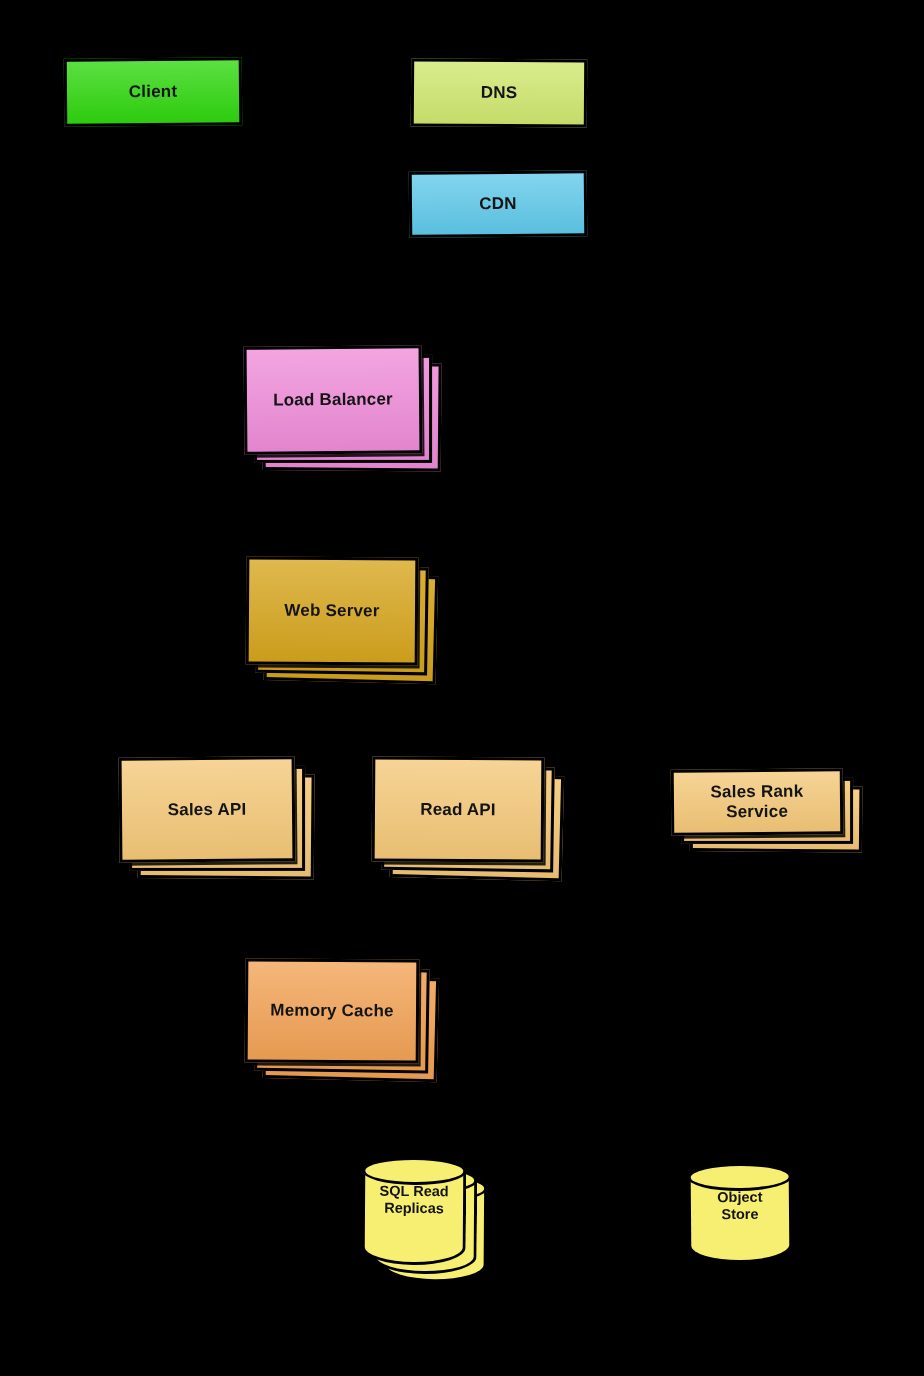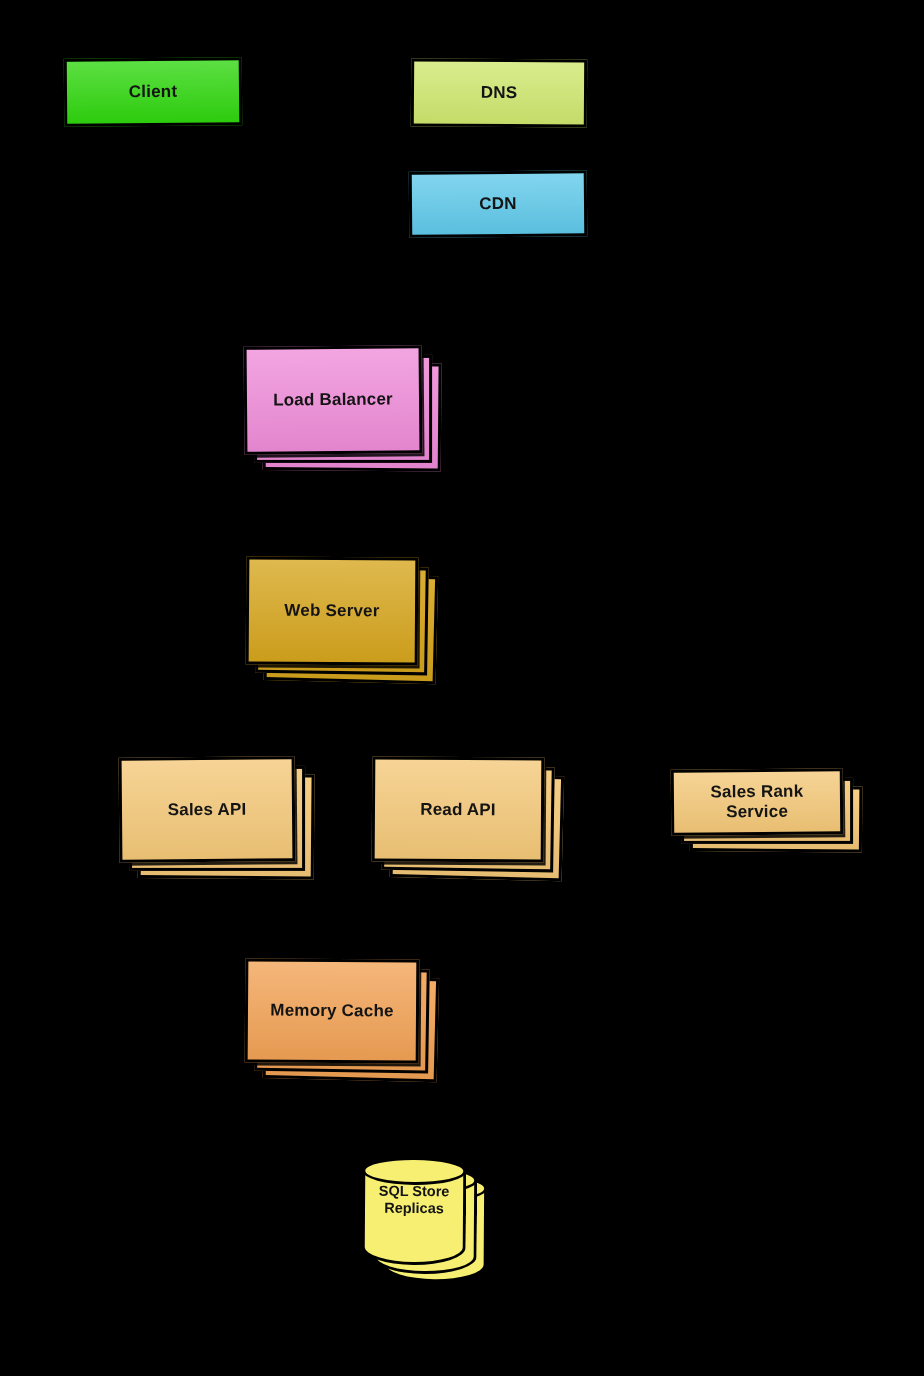--- a/index.html
+++ b/index.html
@@ -114,18 +114,23 @@
     <span class="layer l2"></span>
     <span class="layer l1"></span>
     <span class="face">Memory Cache</span>
   </div>
 
 
   <div class="node c-yellow r-b" style="left:362px; top:1157px; width:104px; height:108px;">
     <span class="cylayer cl2"></span>
     <span class="cylayer cl1"></span>
     <span class="cylface">
-      <span class="cyl-label">SQL Store Replicas</span>
+      <span class="cyl-label">SQL Read Replicas</span>
     </span>
   </div>
 
+  <div class="node c-yellow r-a" style="left:688px; top:1163px; width:104px; height:100px;">
+    <span class="cylface">
+      <span class="cyl-label">Object Store</span>
+    </span>
+  </div>
 
 </div>
 
 </body></html>

